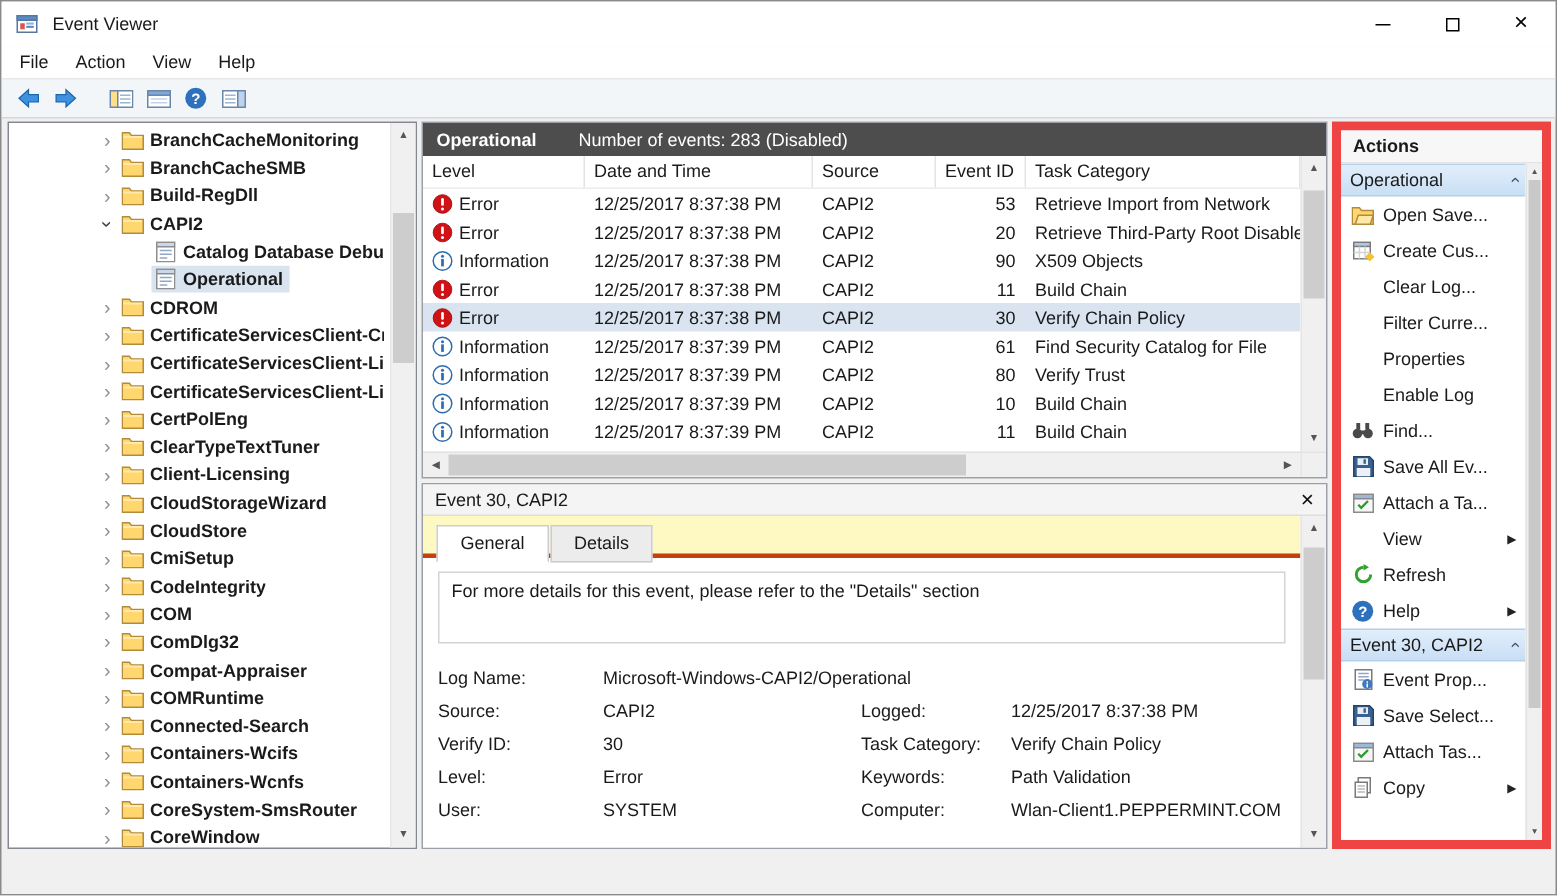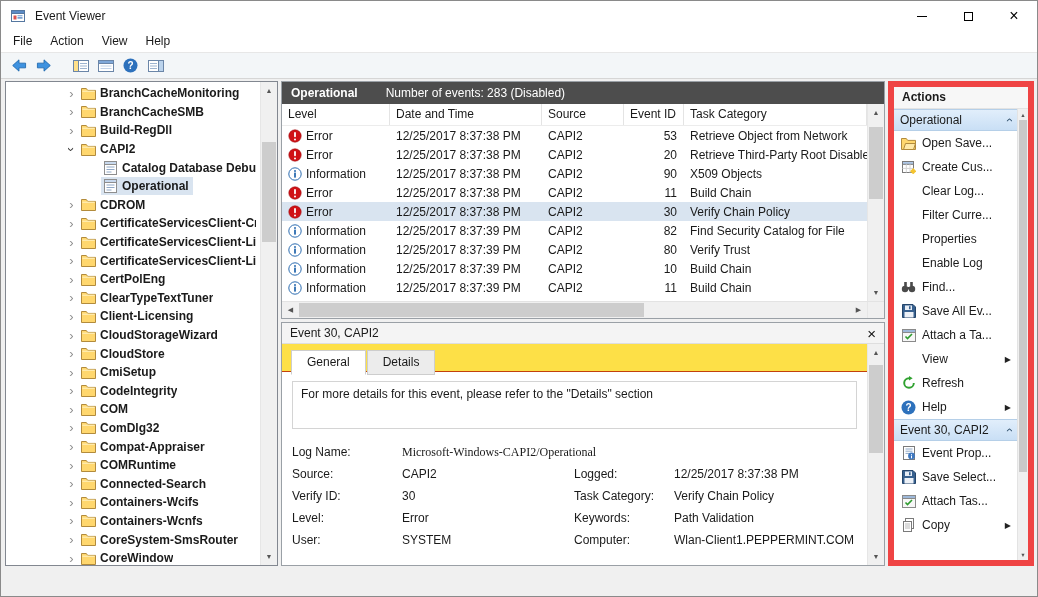--- a/index.html
+++ b/index.html
@@ -67,29 +67,29 @@
   .td { padding-left:6px; white-space:nowrap; overflow:hidden; display:flex; align-items:center; gap:4px; height:19px; }
   .td .ic { width:14px; flex:0 0 14px; }
   .td.c3 { justify-content:flex-end; padding-right:7px; padding-left:0; }
   
   .detail-pane { margin-top:3px; border:1px solid #9aa0a6; flex:1; min-height:0; display:flex; flex-direction:column; background:#fff; }
   .detail-header { height:21px; flex:0 0 21px; background:#f4f4f4; border-bottom:1px solid #dedede;
                    display:flex; align-items:center; padding:0 8px; }
   .detail-close { margin-left:auto; font-size:15px; line-height:1; color:#111; }
   .detail-main { flex:1; min-height:0; display:flex; }
   .detail-left { flex:1; min-width:0; display:flex; flex-direction:column; }
-  .tabstrip { height:28px; flex:0 0 28px; background:#fde047; border-bottom:1px solid #c2410c; padding:5px 0 0 9px; }
+  .tabstrip { height:28px; flex:0 0 28px; background:#fef9c3; border-bottom:3px solid #c2410c; padding:5px 0 0 9px; }
   .tab { display:inline-block; padding:4px 15px 5px; background:#ececec; border:1px solid #cdcdcd;
          margin-right:1px; position:relative; top:1px; }
   .tab.active { background:#fff; border-bottom:1px solid #fff; }
   .tab-content { flex:1; background:#fff; padding:9px 10px 0 10px; overflow:hidden; }
   .message-box { border:1px solid #d4d4d4; height:48px; padding:5px 8px; margin-bottom:12px; background:#fff; }
   .frow { display:grid; grid-template-columns:110px 172px 100px 1fr; height:22px; align-items:center; }
   .fv, .fl { white-space:nowrap; overflow:hidden; }
-  .fv.span3 { grid-column:2/5;font-family:Liberation Serif, serif; }
+  .fv.span3 { grid-column:2/5; }
   
   .actions-panel { width:146px; flex:0 0 146px; background:#fff; border:6px solid #ef4444; display:flex; flex-direction:column; }
   .actions-title { height:22px; flex:0 0 22px; line-height:21px; padding-left:8px; font-weight:bold;
                    background:#f7f7f7; border-bottom:1px solid #e3e3e3; }
   .actions-main { flex:1; min-height:0; display:flex; }
   .actions-list { flex:1; min-width:0; overflow:hidden; }
   .act-header { height:22px; background:linear-gradient(var(--action-header-top,#e1eefb),var(--action-header,#c9dff5));
                 border-top:1px solid #b5cfe8; border-bottom:1px solid #b5cfe8;
                 display:flex; align-items:center; padding:0 6px; }
   .act-header .collapse { margin-left:auto; transform:rotate(-90deg); color:#33536f; font-size:12px; line-height:1; }
@@ -550,21 +550,21 @@
                         <circle cx="7" cy="7" r="6.2" fill="#D01216" stroke="#A00D10" stroke-width="0.6"></circle>
                         <rect x="6.1" y="3" width="1.8" height="5.2" rx="0.9" fill="#fff"></rect>
                         <circle cx="7" cy="10.4" r="1" fill="#fff"></circle>
                       </svg>
                     </span>
                     <span>Error</span>
                   </div>
                   <div class="td c1">12/25/2017 8:37:38 PM</div>
                   <div class="td c2">CAPI2</div>
                   <div class="td c3">53</div>
-                  <div class="td c4">Retrieve Object from Network</div>
+                  <div class="td c4">Retrieve Import from Network</div>
                 </div>
                 <div class="tr">
                   <div class="td c0">
                     <span class="ic">
                       <svg width="14" height="14" viewBox="0 0 14 14">
                         <circle cx="7" cy="7" r="6.2" fill="#D01216" stroke="#A00D10" stroke-width="0.6"></circle>
                         <rect x="6.1" y="3" width="1.8" height="5.2" rx="0.9" fill="#fff"></rect>
                         <circle cx="7" cy="10.4" r="1" fill="#fff"></circle>
                       </svg>
                     </span>
@@ -629,21 +629,21 @@
                       <svg width="14" height="14" viewBox="0 0 14 14">
                         <circle cx="7" cy="7" r="6.2" fill="#FFFFFF" stroke="#2C6CB0" stroke-width="1"></circle>
                         <circle cx="7" cy="3.9" r="1" fill="#2C6CB0"></circle>
                         <rect x="6.1" y="5.6" width="1.8" height="5" fill="#2C6CB0"></rect>
                       </svg>
                     </span>
                     <span>Information</span>
                   </div>
                   <div class="td c1">12/25/2017 8:37:39 PM</div>
                   <div class="td c2">CAPI2</div>
-                  <div class="td c3">82</div>
+                  <div class="td c3">61</div>
                   <div class="td c4">Find Security Catalog for File</div>
                 </div>
                 <div class="tr">
                   <div class="td c0">
                     <span class="ic">
                       <svg width="14" height="14" viewBox="0 0 14 14">
                         <circle cx="7" cy="7" r="6.2" fill="#FFFFFF" stroke="#2C6CB0" stroke-width="1"></circle>
                         <circle cx="7" cy="3.9" r="1" fill="#2C6CB0"></circle>
                         <rect x="6.1" y="5.6" width="1.8" height="5" fill="#2C6CB0"></rect>
                       </svg>

